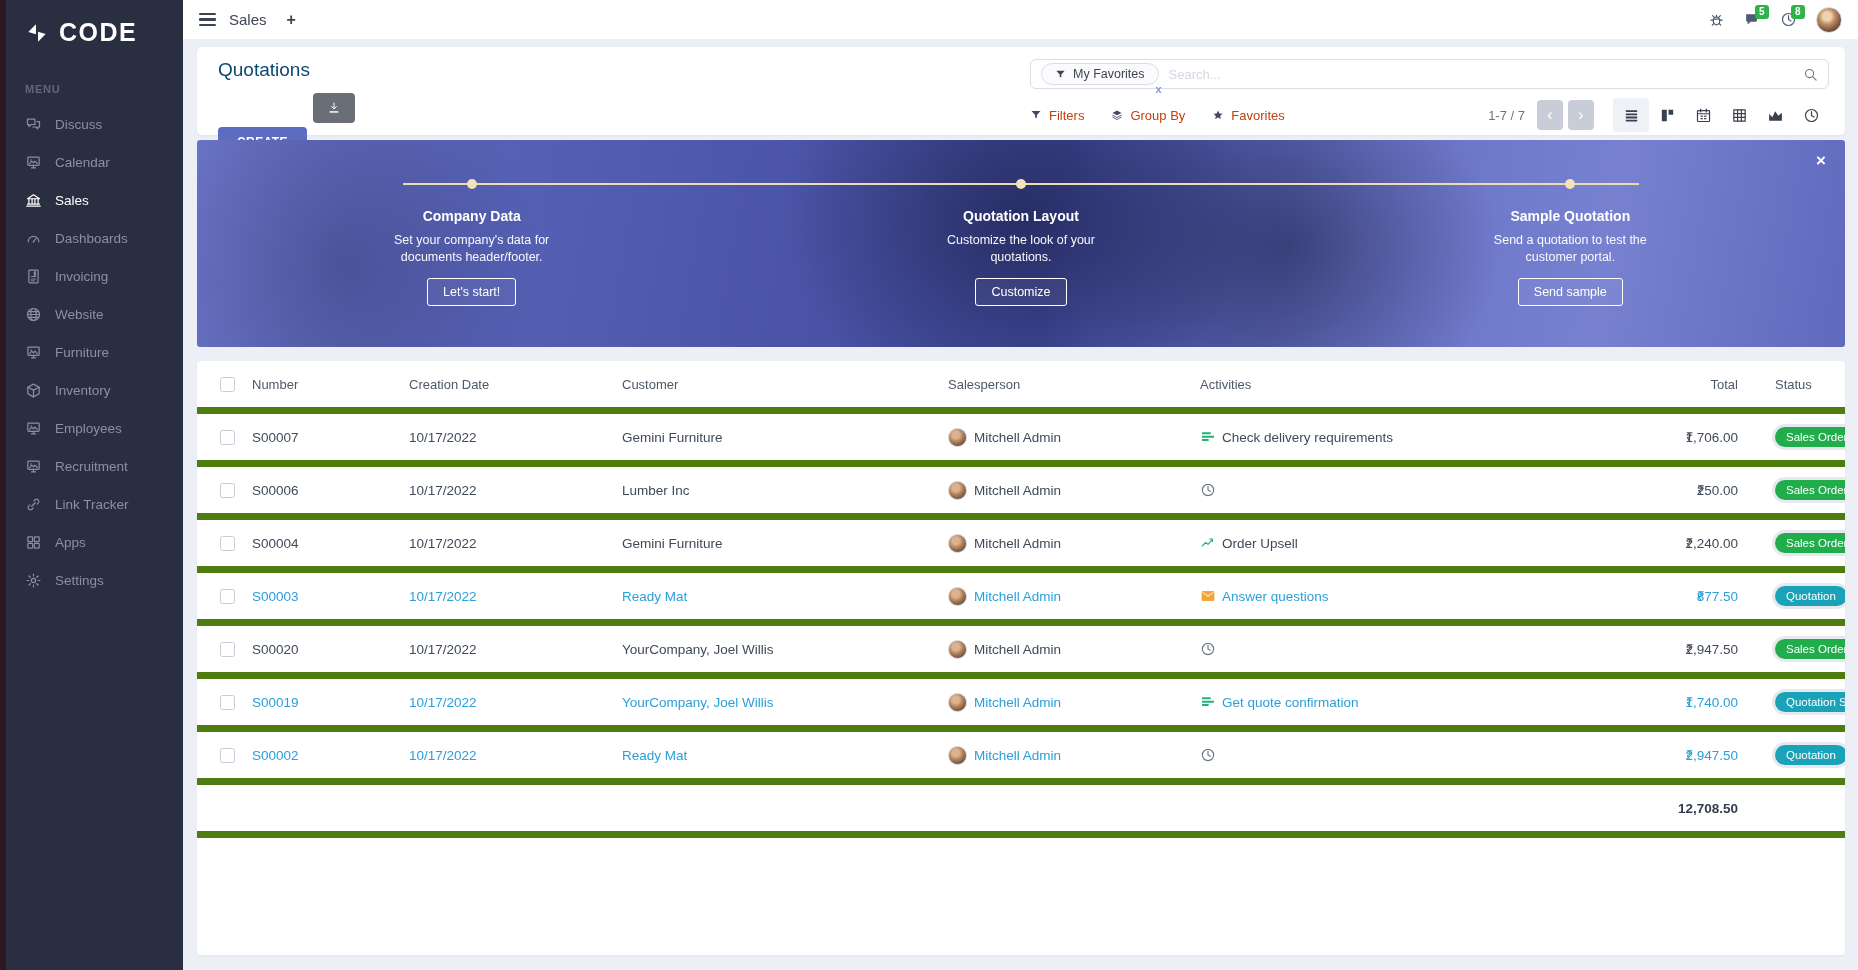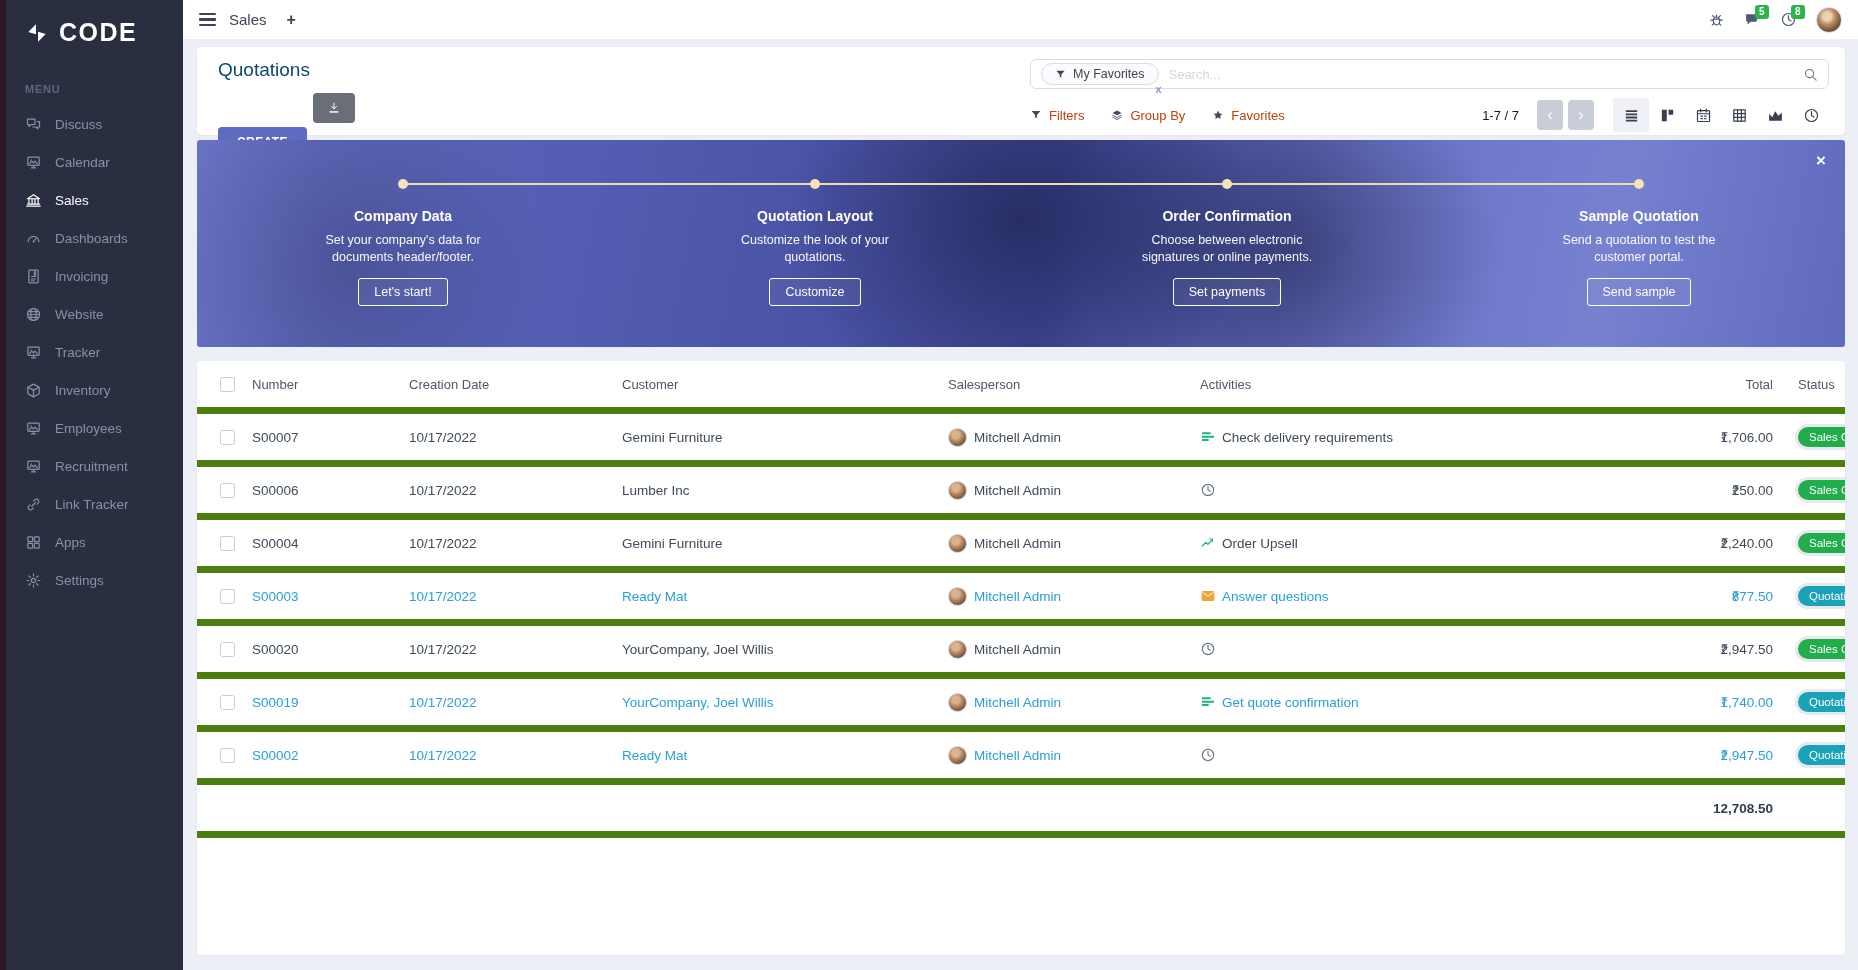--- a/index.html
+++ b/index.html
@@ -56,21 +56,21 @@
   .facet .fc-ic{font-size:11px;color:#3d4454;display:flex;}
   .facet-x{position:absolute;right:-4px;bottom:-11px;color:#8a93dd;font-size:11px;font-weight:700;cursor:pointer;}
   .search-input{flex:1;border:none;outline:none;font-size:13px;color:#6b7280;margin-left:8px;
                 font-family:inherit;background:transparent;}
   .search-input::placeholder{color:#d3d7e0;}
   .search-glass{font-size:15px;color:#6b7280;display:flex;cursor:pointer;}
 
   .controls-row{margin-top:9px;height:34px;display:flex;align-items:center;}
   .ctl{display:flex;align-items:center;gap:7px;font-size:13px;color:#c2410c;cursor:pointer;margin-right:27px;}
   .ctl .c-ic{font-size:12px;display:flex;color:#424b5c;}
-  .pager-label{margin-left:auto;font-size:13px;color:#0f172a;margin-right:18px;white-space:nowrap;}
+  .pager-label{margin-left:auto;font-size:13px;color:#737373;margin-right:12px;white-space:nowrap;}
   .pg-btn{width:26px;height:30px;border:none;border-radius:4px;background:#c9cdd8;color:#fff;
           font-size:16px;line-height:1;cursor:pointer;margin-right:5px;}
   .views{display:flex;margin-left:14px;}
   .view-btn{width:36px;height:34px;display:flex;align-items:center;justify-content:center;
             font-size:17px;color:#39404f;cursor:pointer;border-radius:3px;}
   .view-btn.active{background:#f0f1f6;}
 
   
   .banner{position:absolute;left:14px;right:13px;top:101px;height:207px;border-radius:3px;overflow:hidden;
     background:
@@ -96,21 +96,21 @@
          font-size:13.5px;color:#3f4a5a;}
   .t-head{color:#4d5868;font-size:13px;}
   .td{display:flex;align-items:center;box-sizing:border-box;white-space:nowrap;}
   .c-check{width:55px;padding-left:23px;}
   .c-number{width:157px;}
   .c-date{width:213px;}
   .c-customer{width:326px;}
   .c-sales{width:252px;gap:7px;}
   .c-activity{flex:1;gap:6px;}
   .c-total{width:120px;justify-content:flex-end;}
-  .c-status{width:72px;padding-left:25px;}
+  .c-status{width:95px;padding-left:25px;margin-left:12px;}
   .cb{width:13px;height:13px;border:1px solid #c6ccd8;border-radius:2.5px;background:#fff;cursor:pointer;}
   .mini-avatar{width:17px;height:17px;border-radius:50%;border:1px solid #ccd1d9;flex:none;
      background:radial-gradient(circle at 40% 34%,#dcb38e 0 24%,#b98a63 42%,#7d5a41 70%,#4c392c 100%);}
   .a-ic{font-size:16px;display:flex;}
   .act-green{color:#1db477;}
   .act-orange{color:#f0a63a;}
   .act-gray{color:#6e7787;}
   .em path{stroke:#fff;stroke-width:1.5;}
   .cur{display:inline-block;margin-right:-8px;}
   .badge{color:#fff;font-size:11.5px;padding:4px 11px;border-radius:11px;white-space:nowrap;
@@ -198,21 +198,21 @@
   </div>
       <div class="side-item">
     <span class="s-ic">
           <svg class="ic " viewBox="0 0 24 24">
             <rect x="4" y="4.5" width="16" height="11.5" rx="1.2"></rect>
             <path d="M9 19.5h6M12 16v3.5"></path>
             <circle class="f" cx="8.5" cy="8.5" r="1"></circle>
             <path d="M6.5 13.5l3-3.5 2.5 2.5 2-2.5 3.5 3.5"></path>
           </svg>
         </span>
-    <span class="s-label">Tracker</span>
+    <span class="s-label">Furniture</span>
   </div>
       <div class="side-item">
     <span class="s-ic">
           <svg class="ic " viewBox="0 0 24 24">
             <path d="M12 3l8 4.3v9.4L12 21l-8-4.3V7.3z"></path>
             <path d="M4 7.3l8 4.2 8-4.2M12 11.5V21"></path>
           </svg>
         </span>
     <span class="s-label">Inventory</span>
   </div>
@@ -417,26 +417,20 @@
     <button class="step-btn">Let's start!</button>
   </div>
         <div class="step">
     <span class="dot"></span>
     <div class="step-title">Quotation Layout</div>
     <div class="step-desc">Customize the look of your quotations.</div>
     <button class="step-btn">Customize</button>
   </div>
         <div class="step">
     <span class="dot"></span>
-    <div class="step-title">Order Confirmation</div>
-    <div class="step-desc">Choose between electronic signatures or online payments.</div>
-    <button class="step-btn">Set payments</button>
-  </div>
-        <div class="step">
-    <span class="dot"></span>
     <div class="step-title">Sample Quotation</div>
     <div class="step-desc">Send a quotation to test the customer portal.</div>
     <button class="step-btn">Send sample</button>
   </div>
       </div>
     <span class="banner-close">×</span>
   </div>
 
   <div class="card table-card">
     <div class="t-row t-head">

